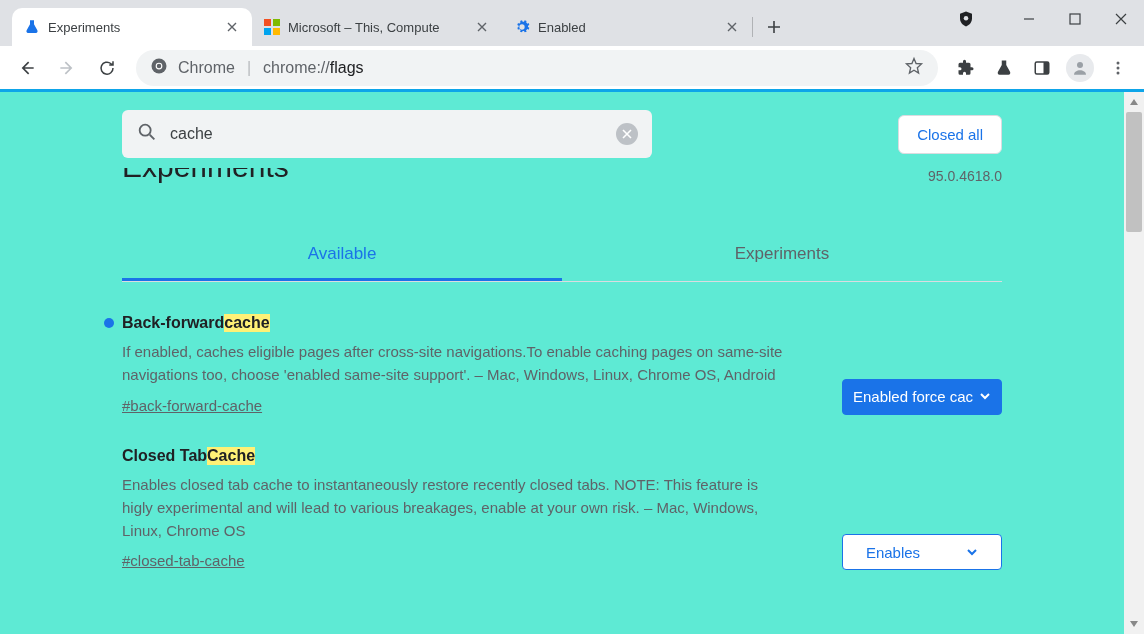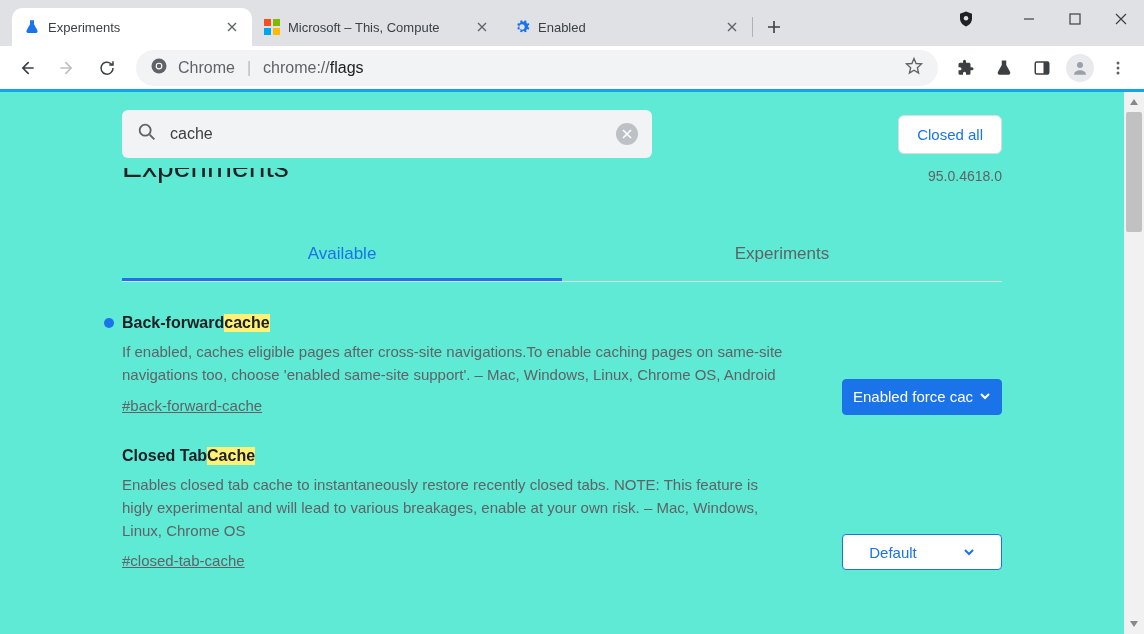--- a/index.html
+++ b/index.html
@@ -273,21 +273,21 @@
           <div class="flag-title">
             <span>Closed Tab </span>
               <span class="hl">Cache</span>
               <span></span>
           </div>
           <div class="flag-desc">Enables closed tab cache to instantaneously restore recently closed tabs. NOTE: This feature is higly experimental and will lead to various breakages, enable at your own risk. – Mac, Windows, Linux, Chrome OS</div>
           <a class="flag-anchor">#closed-tab-cache</a>
         </div>
         <div class="flag-select">
           <div class="sel outline">
-            <span class="label">Default</span>
+            <span class="label">Enables</span>
             <span class="chev"><svg width="12" height="12" viewBox="0 0 12 12">
                   <path fill="none" stroke="#1a73e8" stroke-width="2" d="M2 4l4 4 4-4"></path>
                 </svg></span>
           </div>
         </div>
       </div>
 
     </div>
   </div>
   <div class="vscroll">

